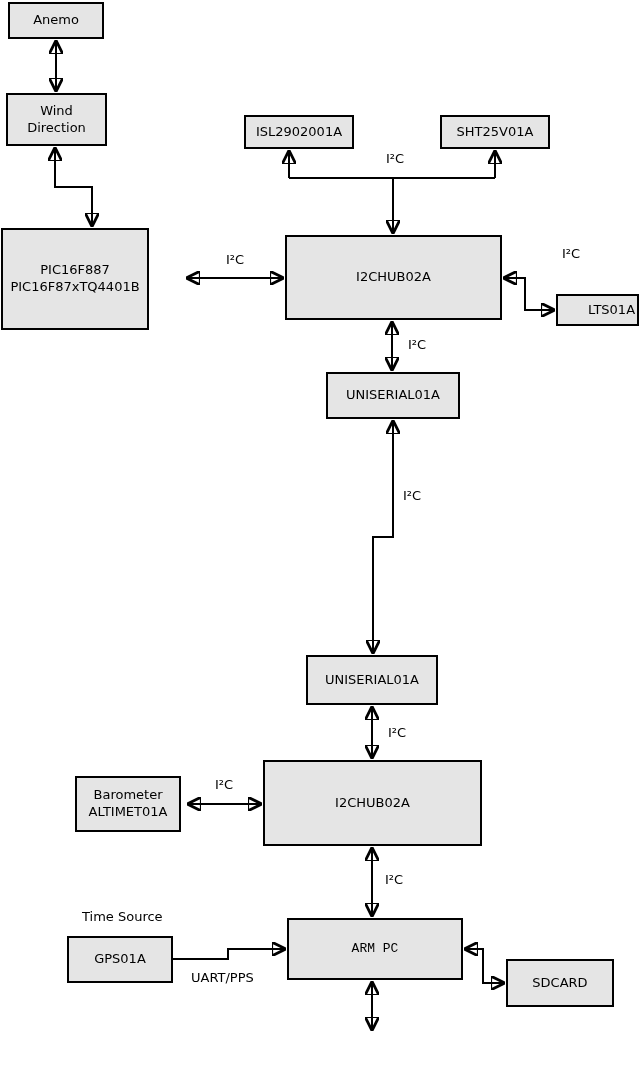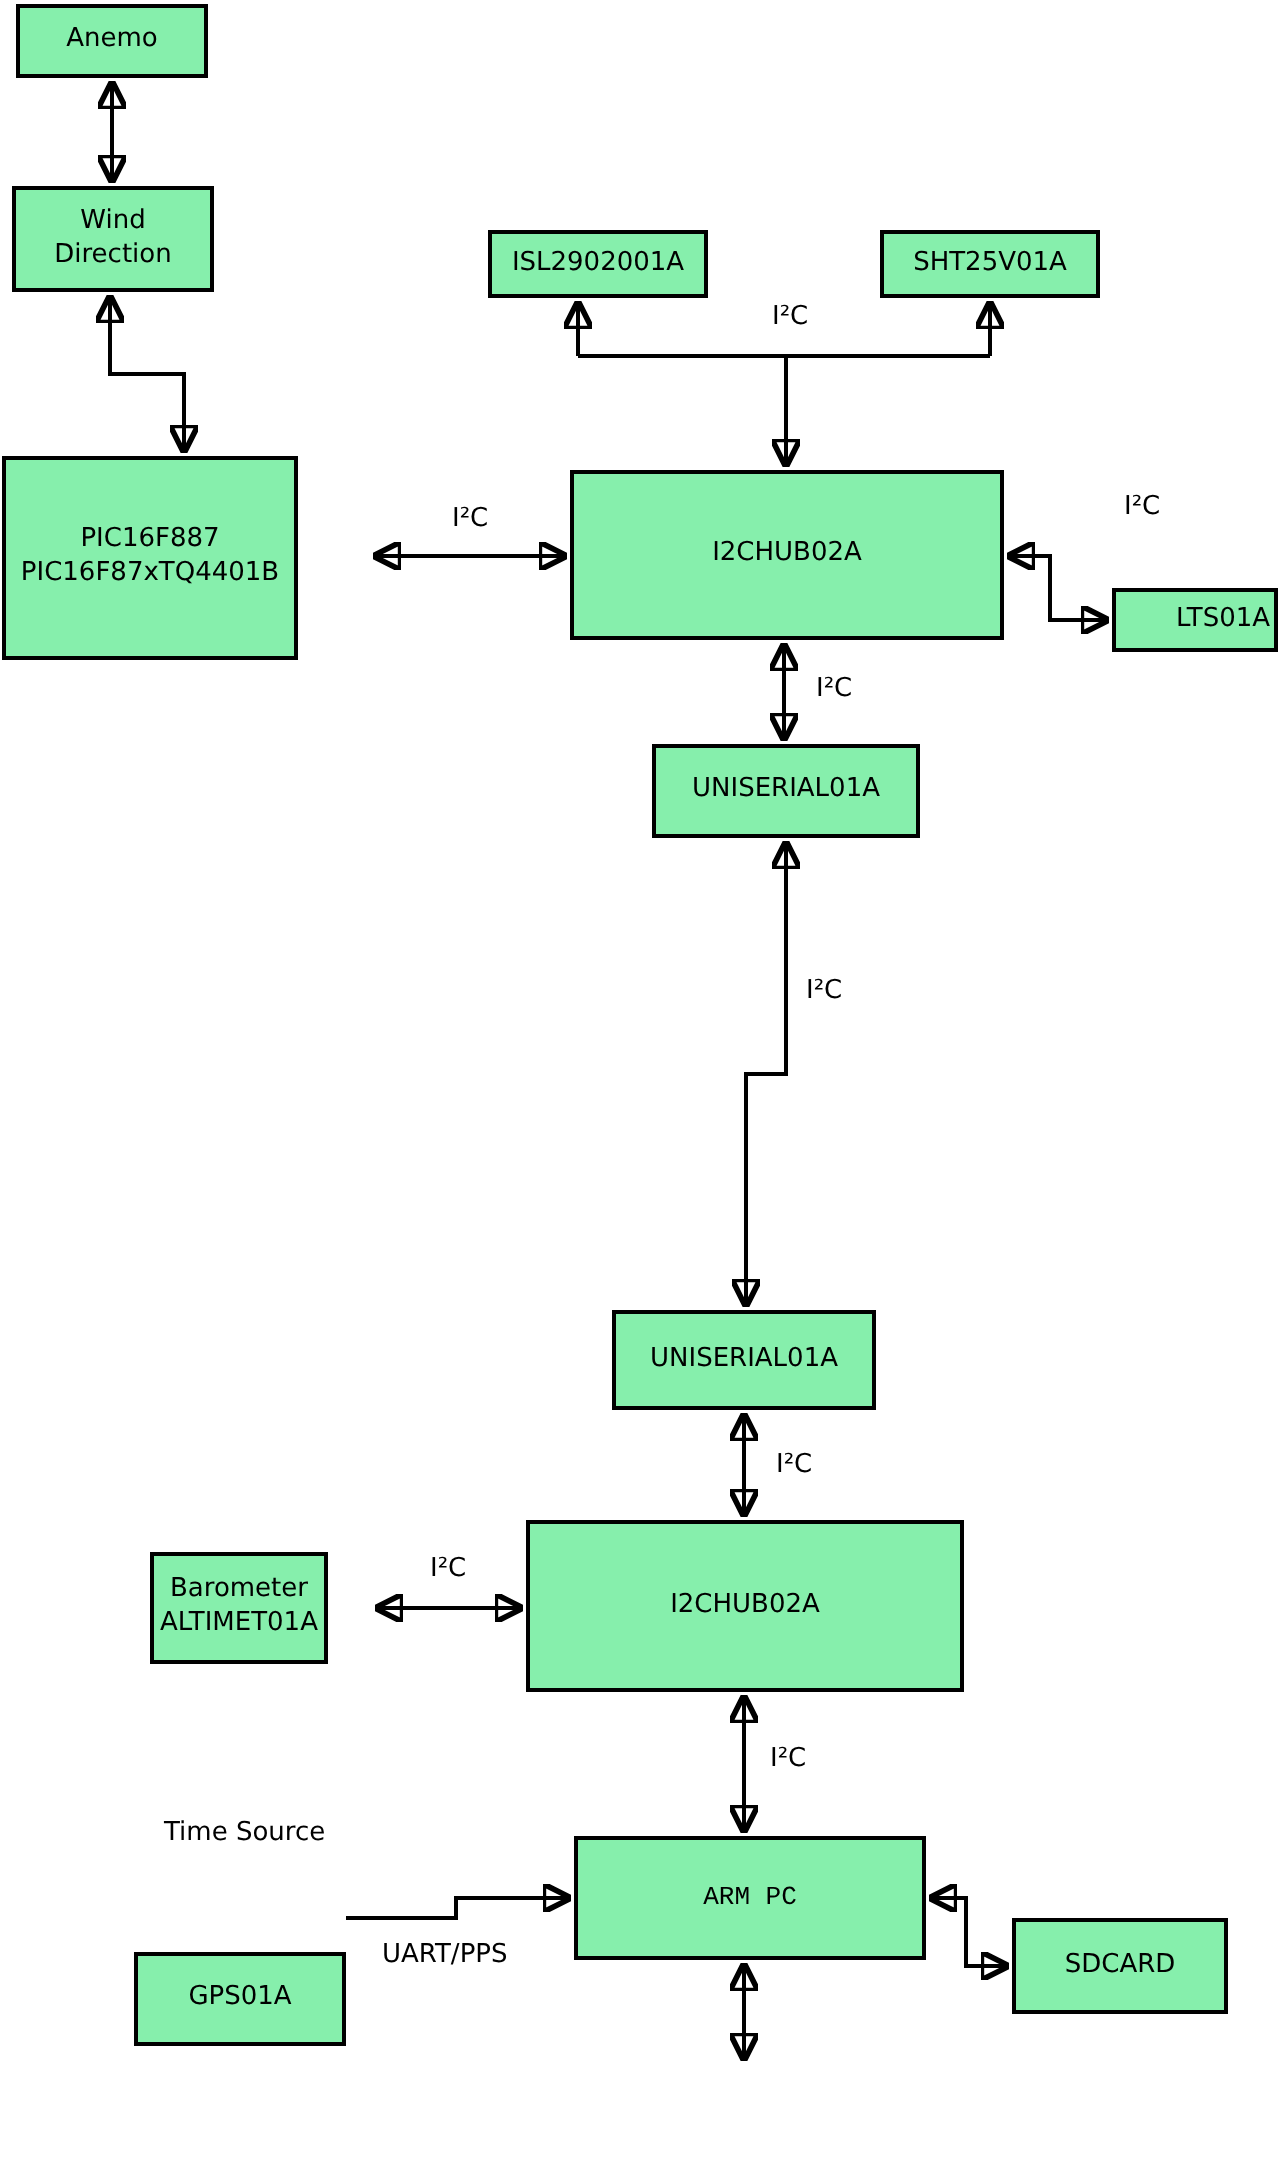--- a/index.html
+++ b/index.html
@@ -26,21 +26,21 @@
   }
   .wires path {
     fill: none;
     stroke: #000000;
     stroke-width: 2;
   }
   .block {
     position: absolute;
     box-sizing: border-box;
     border: 2px solid #000000;
-    background: #86efac;
+    background: #e5e5e5;
     display: flex;
     flex-direction: column;
     align-items: center;
     justify-content: center;
     text-align: center;
     line-height: 1.3;
     z-index: 2;
   }
   .edge-label {
     position: absolute;
@@ -126,26 +126,26 @@
   </div>
 
   <div class="block" style="left:306px; top:655px; width:132px; height:50px;">
     <span>UNISERIAL01A</span>
   </div>
 
   <div class="block" style="left:263px; top:760px; width:219px; height:86px;">
     <span>I2CHUB02A</span>
   </div>
 
-  <div class="block" style="left:75px; top:776px; width:89px; height:56px;">
+  <div class="block" style="left:75px; top:776px; width:106px; height:56px;">
     <span>Barometer</span>
     <span>ALTIMET01A</span>
   </div>
 
-  <div class="block" style="left:67px; top:936px; width:106px; height:47px;margin-top:40px;">
+  <div class="block" style="left:67px; top:936px; width:106px; height:47px;">
     <span>GPS01A</span>
   </div>
 
   <div class="block" style="left:287px; top:918px; width:176px; height:62px;font-family:Liberation Mono, monospace;">
     <span>ARM PC</span>
   </div>
 
   <div class="block" style="left:506px; top:959px; width:108px; height:48px;">
     <span>SDCARD</span>
   </div>

